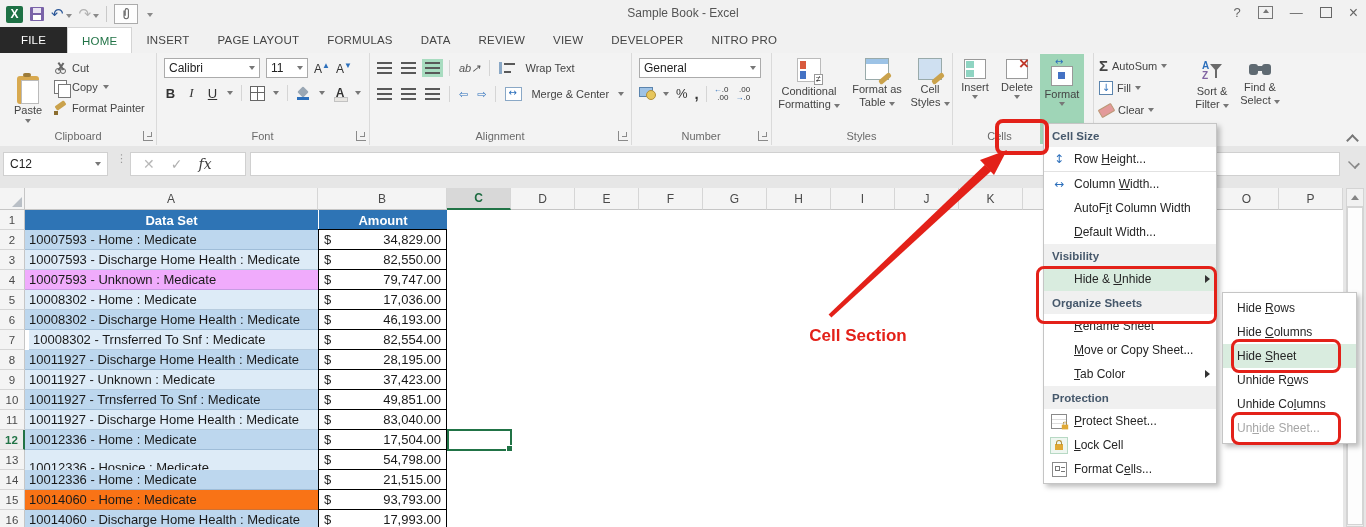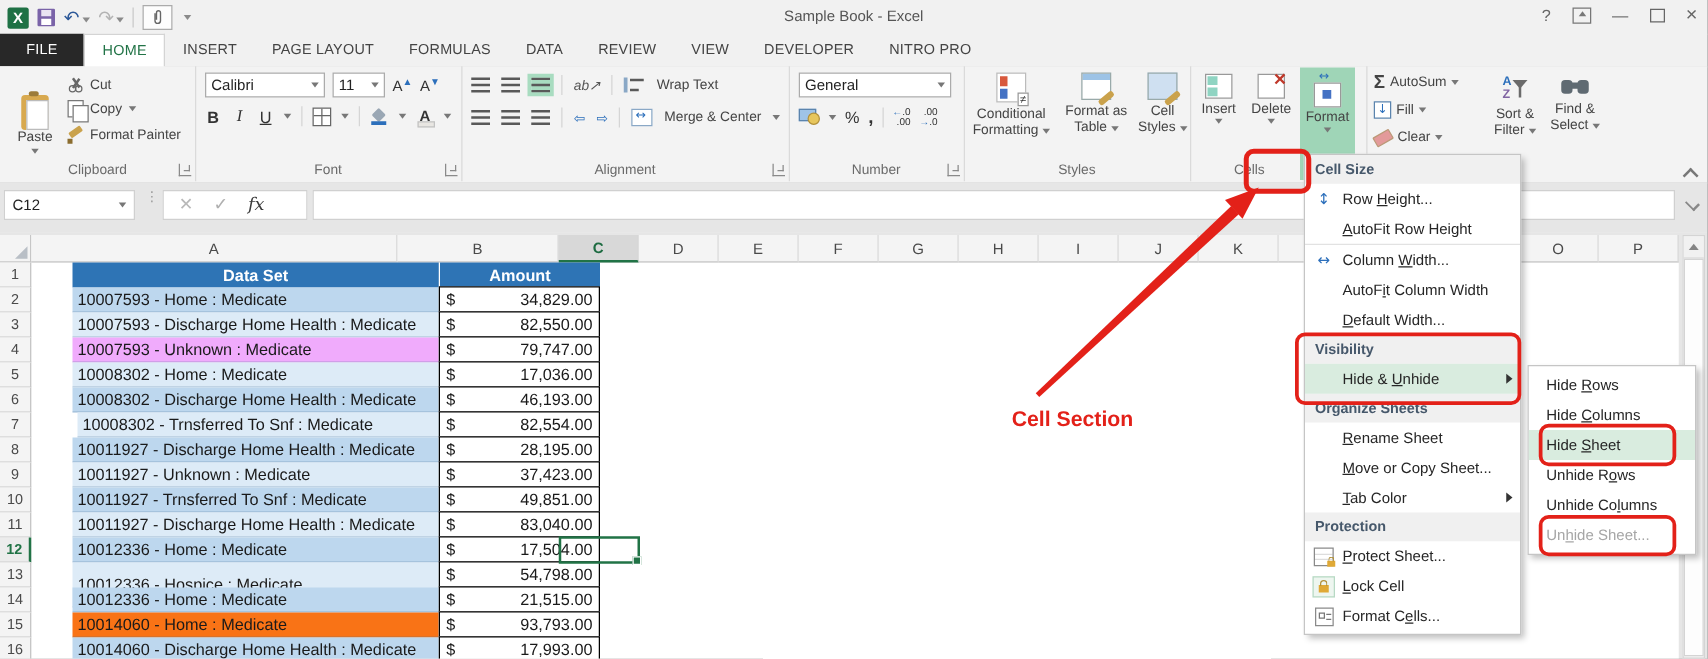--- a/index.html
+++ b/index.html
@@ -164,21 +164,21 @@
   #corner:after{content:"";position:absolute;right:2px;bottom:2px;width:0;height:0;
      border-left:10px solid transparent;border-bottom:10px solid #b9bfc6;}
   .colhdr{position:absolute;top:2px;height:22px;background:#f4f4f4;border-right:1px solid #d6d6d6;
      border-bottom:1px solid #c6c6c6;box-sizing:border-box;display:flex;align-items:center;justify-content:center;
      font-size:12px;color:#4a4a4a;}
   .colhdr.sel{background:#d8d8d8;color:#1d6b41;font-weight:bold;border-bottom:2px solid #217346;}
   .rowhdr{position:absolute;left:0;width:25px;height:20px;background:#f4f4f4;border-right:1px solid #c6c6c6;
      border-bottom:1px solid #d6d6d6;box-sizing:border-box;display:flex;align-items:center;justify-content:center;
      font-size:11.5px;color:#4a4a4a;}
   .rowhdr.sel{color:#217346;font-weight:bold;border-right:2px solid #217346;background:#ececec;}
-  .tcell{position:absolute;box-sizing:border-box;font-size:13px;color:#1a1a1a;display:flex;align-items:center;margin-left:33px;}
+  .tcell{position:absolute;box-sizing:border-box;font-size:13px;color:#1a1a1a;display:flex;align-items:center;}
   .thead{background:#2e74b5;color:#fff;font-weight:bold;justify-content:center;font-size:13px;}
   .acell{padding-left:4px;border-bottom:1px solid rgba(70,110,150,.25);}
   .bcell{background:#fff;border:1px solid #000;justify-content:space-between;padding:0 5px;}
   #active-cell{position:absolute;border:2px solid #217346;background:transparent;box-sizing:border-box;}
   #active-cell:after{content:"";position:absolute;right:-3px;bottom:-3px;width:5px;height:5px;background:#217346;border:1px solid #fff;}
   #vscroll{position:absolute;right:2px;top:2px;width:18px;height:339px;background:#f1f1f1;border:1px solid #d4d4d4;box-sizing:border-box;}
   #vscroll .up{position:absolute;left:0;top:0;width:16px;height:17px;background:#f1f1f1;border-bottom:1px solid #d4d4d4;}
   #vscroll .up:after{content:"";position:absolute;left:4px;top:6px;width:0;height:0;
      border-left:4px solid transparent;border-right:4px solid transparent;border-bottom:5px solid #848484;}
   #vscroll .thumb{position:absolute;left:0;top:18px;width:16px;height:318px;background:#fdfdfd;border:1px solid #d4d4d4;box-sizing:border-box;}
@@ -585,24 +585,20 @@
   </div>
 
   <div id="format-menu">
       <div class="fm-header">Cell Size</div>
       <div class="fm-item">
         <span class="fm-icon">
           <span class="uni">↕</span>
         </span>
         <span class="fm-label">Row <u>H</u>eight...</span>
       </div>
-      <div class="fm-item">
-        <span class="fm-icon"></span>
-        <span class="fm-label"><u>A</u>utoFit Row Height</span>
-      </div>
       <div class="fm-item sep">
         <span class="fm-icon">
           <span class="uni">↔</span>
         </span>
         <span class="fm-label">Column <u>W</u>idth...</span>
       </div>
       <div class="fm-item">
         <span class="fm-icon"></span>
         <span class="fm-label">AutoF<u>i</u>t Column Width</span>
       </div>

